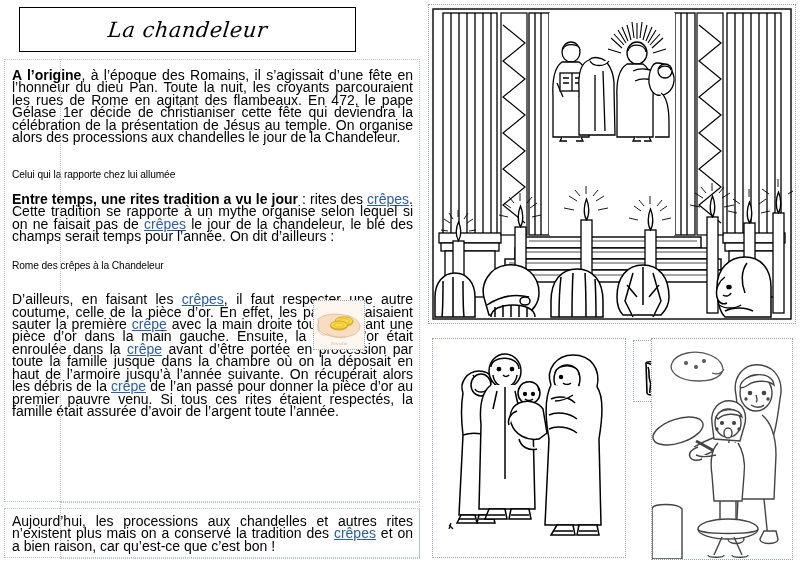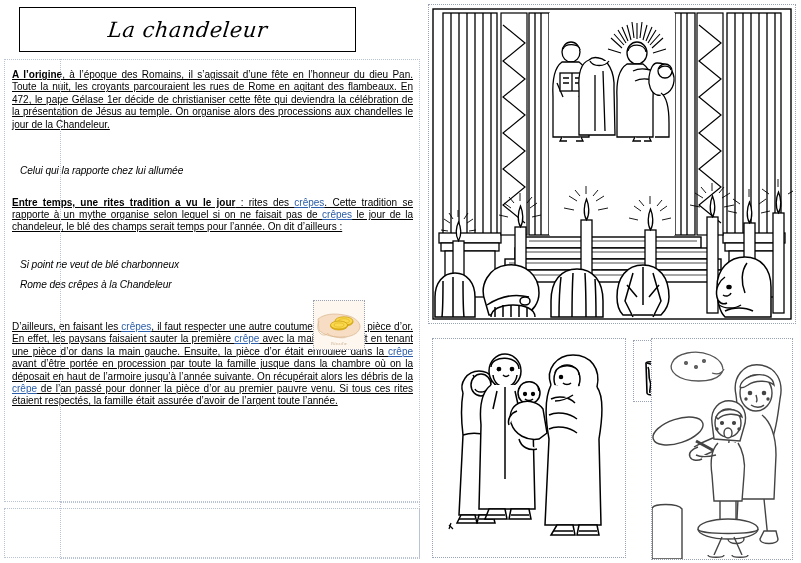--- a/index.html
+++ b/index.html
@@ -47,34 +47,32 @@
     border:1px dotted #b9c3d4;
     pointer-events:none;
   }
   .last-frame {
     position:absolute; left:4px; top:508px; width:416px; height:50px;
     border:1px dotted #b9c3d4;
     padding:0 6px 0 7px;
   }
   p.body {
     margin:0 0 8px 0;
-    font-size:10px;
+    font-size:14px;
     line-height:12.4px;
     text-align:justify;
     font-family:"Liberation Sans", sans-serif;
-    text-decoration:underline;
   }
   p.body.tight { margin-bottom:0; }
   .b { font-weight:bold; }
   .lnk { color:#2b5ca8; text-decoration:underline; }
   .verse {
-    margin:8px;
+    margin:0;
     font-size:10.2px;
     line-height:12.6px;
-    font-style:italic;
     font-family:"Liberation Sans", sans-serif;
     letter-spacing:-0.1px;
   }
   .spacer-s { height:9px; }
   .spacer-m { height:11px; }
 
   
   .coin-img {
     position:absolute; left:313px; top:300px;
     width:52px; height:50px;
@@ -126,21 +124,20 @@
       <div class="spacer-s"></div>
 
       <p class="verse">Celui qui la rapporte chez lui allumée</p>
 
       <div class="spacer-m"></div>
 
       <p class="body"><span class="b">Entre temps, une rites tradition a vu le jour</span><span> : rites des </span><a class="lnk" href="#">crêpes</a><span>. Cette tradition se rapporte à un mythe organise selon lequel si on ne faisait pas de </span><a class="lnk" href="#">crêpes</a><span> le jour de la chandeleur, le blé des champs serait temps pour l’année. On dit d’ailleurs :</span></p>
 
       <div class="spacer-s"></div>
 
-      <p class="verse">Si point ne veut de blé charbonneux</p>
       <p class="verse">Rome des crêpes à la Chandeleur</p>
 
       <div class="spacer-m"></div>
       <div style="height:10px"></div>
 
       <p class="body"><span>D’ailleurs, en faisant les </span><a class="lnk" href="#">crêpes</a><span>, il faut respecter une autre coutume, celle de la pièce d’or. En effet, les paysans faisaient sauter la première </span><a class="lnk" href="#">crêpe</a><span> avec la main droite tout en tenant une pièce d’or dans la main gauche. Ensuite, la pièce d’or était enroulée dans la </span><a class="lnk" href="#">crêpe</a><span> avant d’être portée en procession par toute la famille jusque dans la chambre où on la déposait en haut de l’armoire jusqu’à l’année suivante. On récupérait alors les débris de la </span><a class="lnk" href="#">crêpe</a><span> de l’an passé pour donner la pièce d’or au premier pauvre venu. Si tous ces rites étaient respectés, la famille était assurée d’avoir de l’argent toute l’année.</span></p>
     </div>
 
     <div class="text-frame2"></div>
     <div class="text-frame3"></div>
@@ -162,20 +159,21 @@
         <ellipse cx="25" cy="25" rx="8.5" ry="4" fill="#f3c419" stroke="#c79a09" stroke-width="0.7"></ellipse>
         <ellipse cx="25" cy="24" rx="8.5" ry="4" fill="#fad94f" stroke="#c79a09" stroke-width="0.7"></ellipse>
         <ellipse cx="25" cy="24" rx="5" ry="2.1" fill="none" stroke="#d8a70d" stroke-width="0.5"></ellipse>
 
         <text x="25" y="44" font-family="'Liberation Serif', serif" font-size="3.6" fill="#c8a883" text-anchor="middle">Pièces d'or</text>
       </svg>
     </div>
 
     <div class="last-frame">
       <div style="height:6px"></div>
+      <p class="body tight"><span>Aujourd’hui, les processions aux chandelles et autres rites n’existent plus mais on a conservé la tradition des </span><a class="lnk" href="#">crêpes</a><span> et on a bien raison, car qu’est-ce que c’est bon !</span></p>
     </div>
   </div>
 
   <div class="right-col">
 
     <div class="ill-temple">
       <svg width="366" height="318" viewBox="0 0 366 318">
         <rect x="0" y="0" width="366" height="318" fill="#ffffff"></rect>
         <g stroke="#000" fill="none" stroke-width="1.4">
           <rect x="4" y="4" width="358" height="310"></rect>

